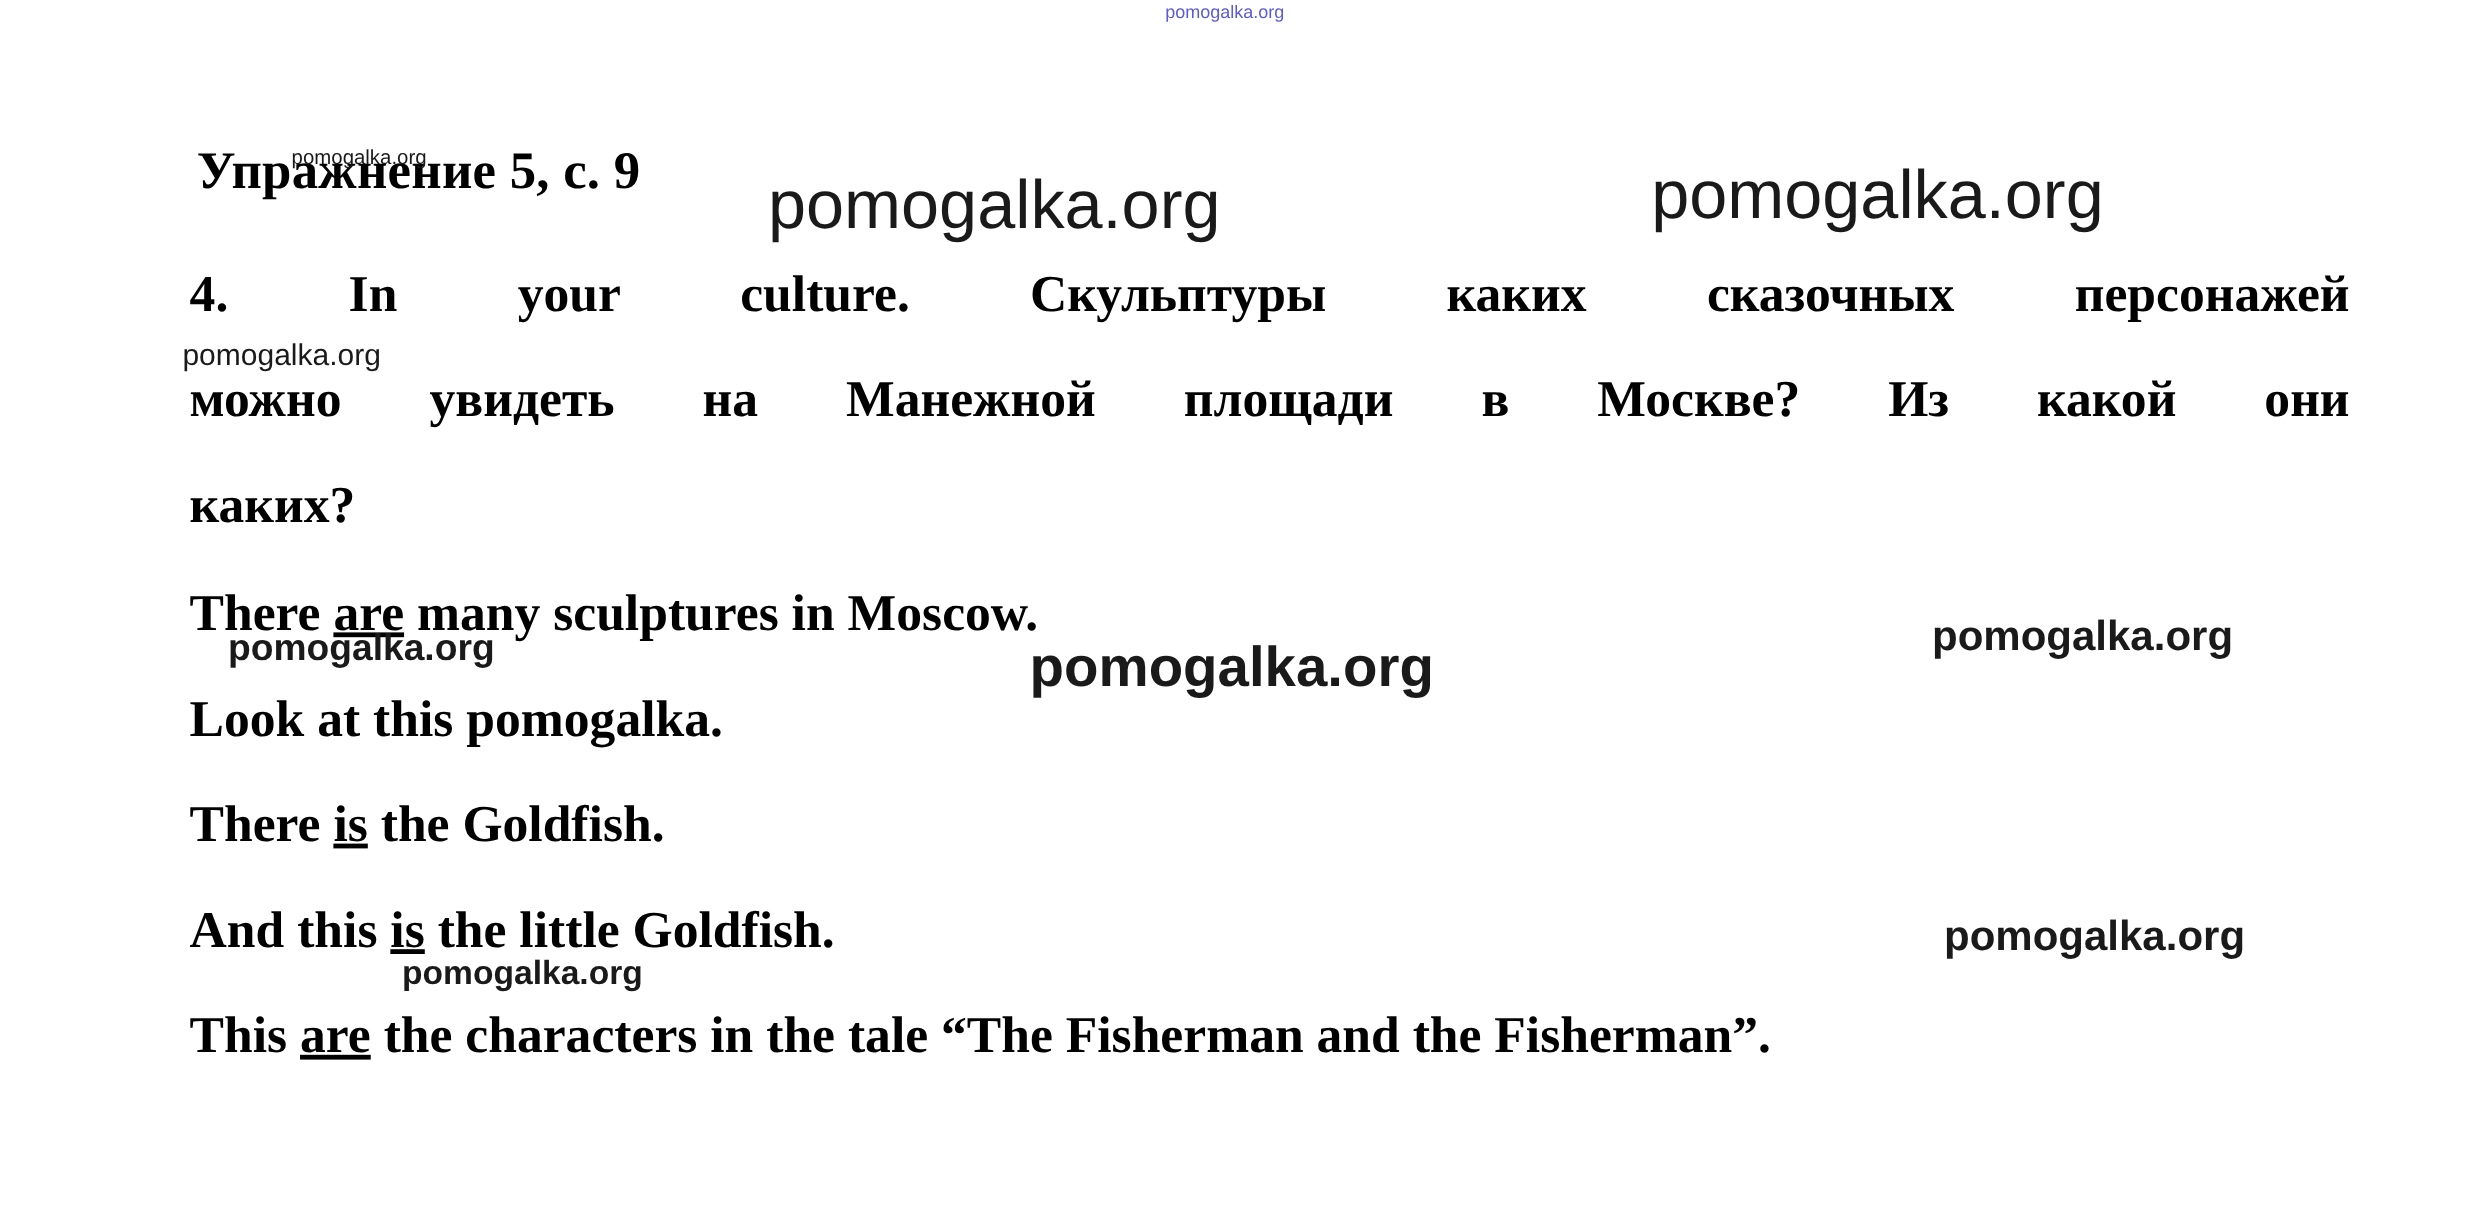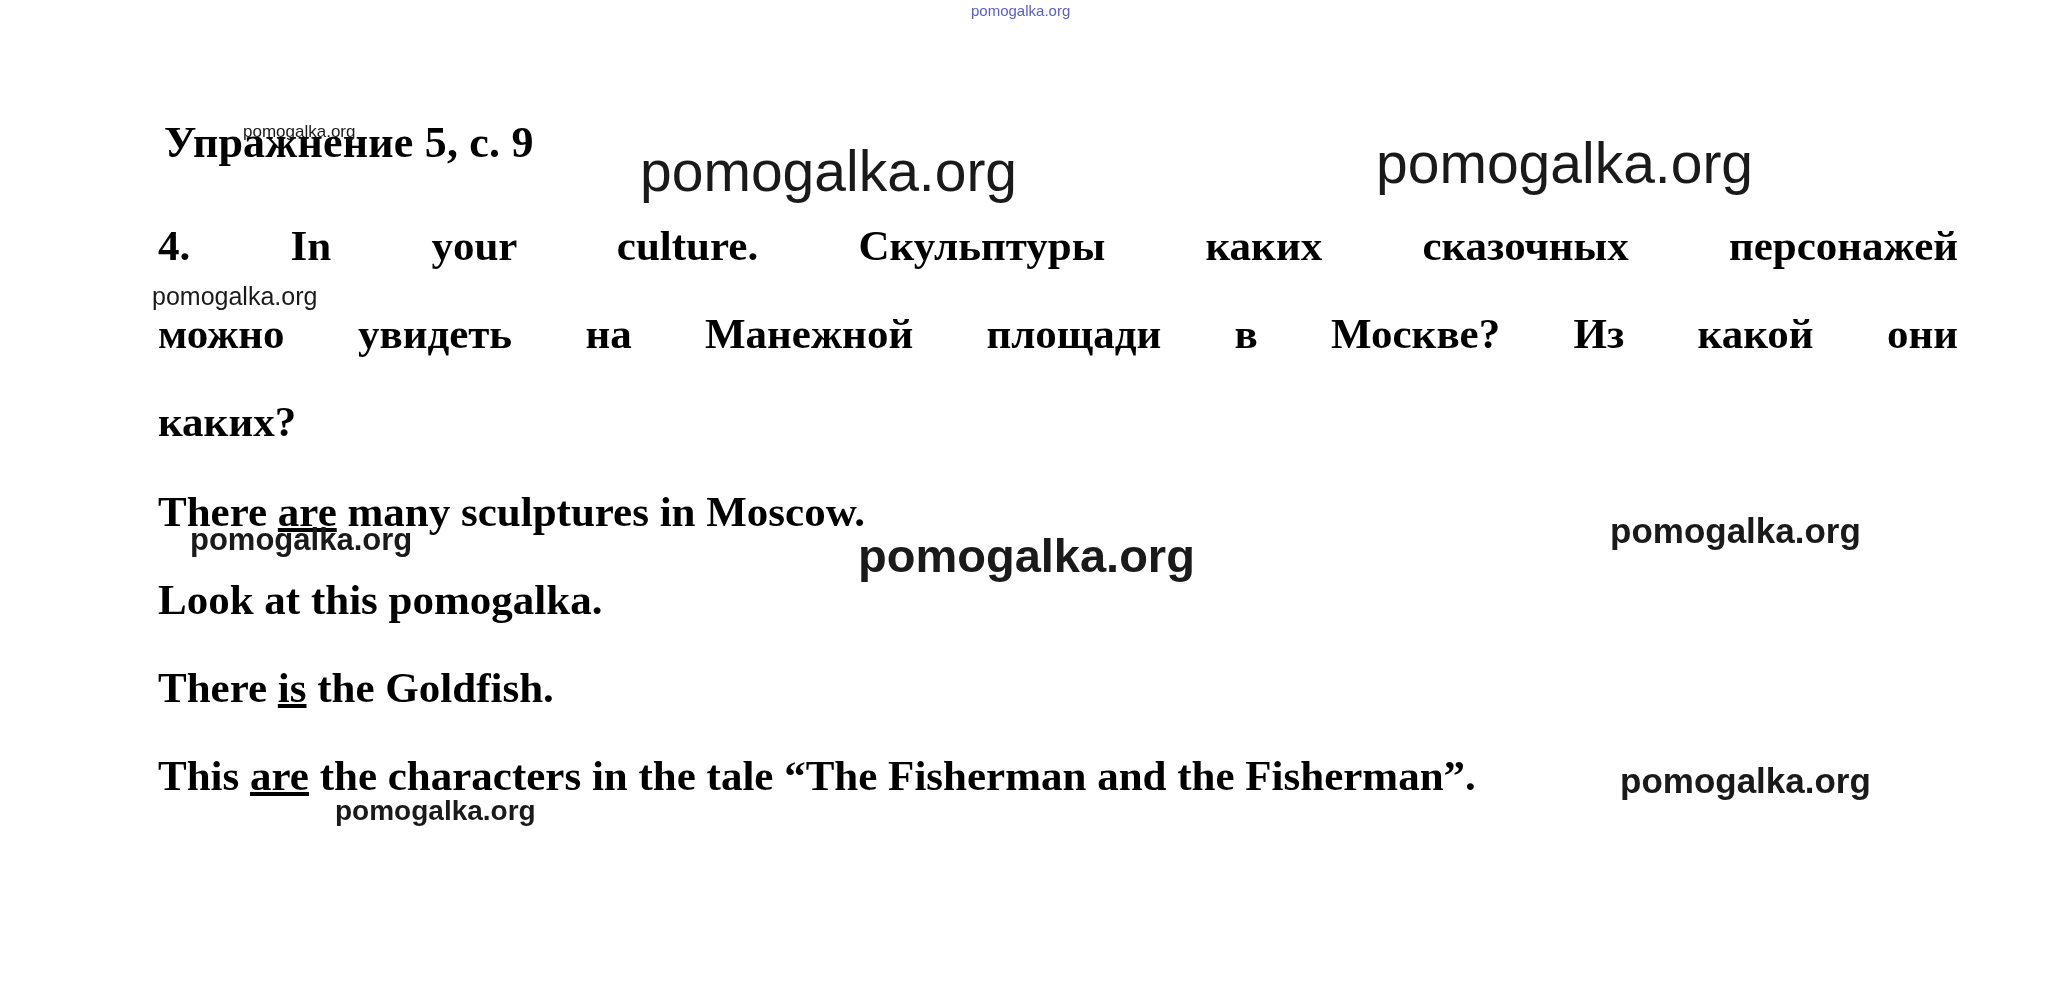--- a/index.html
+++ b/index.html
@@ -95,20 +95,21 @@
   <div class="task">
     <span class="line1">4. In your culture. Скульптуры каких сказочных персонажей</span>
     <span class="line2">можно увидеть на Манежной площади в Москве? Из какой они</span>
     <span class="line3">каких?</span>
   </div>
 
   <div class="answers" id="answers">
       <p><span>There </span><u>are</u><span> many sculptures in Moscow.</span></p>
       <p><span>Look at this pomogalka.</span></p>
       <p><span>There </span><u>is</u><span> the Goldfish.</span></p>
+      <p><span>And this </span><u>is</u><span> the little Goldfish.</span></p>
       <p><span>This </span><u>are</u><span> the characters in the tale “The Fisherman and the Fisherman”.</span></p>
     </div>
 
 </div>
 
 <div id="watermark-layer">
     <div class="wm-blue" style="left: 971px; top: 2px; font-size: 15px; font-weight: normal; color: rgb(91, 91, 214);">pomogalka.org</div>
     <div class="wm" style="left: 243px; top: 122px; font-size: 17px; font-weight: normal; color: rgb(26, 26, 26);">pomogalka.org</div>
     <div class="wm" style="left: 640px; top: 138px; font-size: 57px; font-weight: normal; color: rgb(26, 26, 26);">pomogalka.org</div>
     <div class="wm" style="left: 1376px; top: 130px; font-size: 57px; font-weight: normal; color: rgb(26, 26, 26);">pomogalka.org</div>

